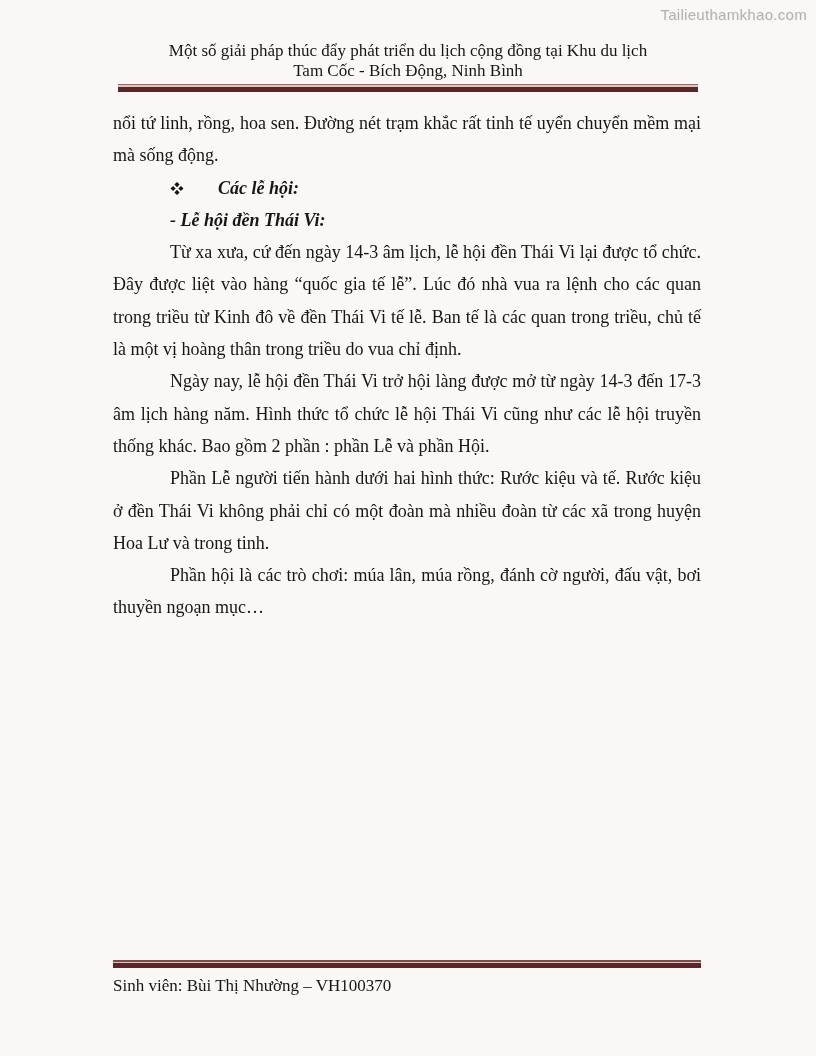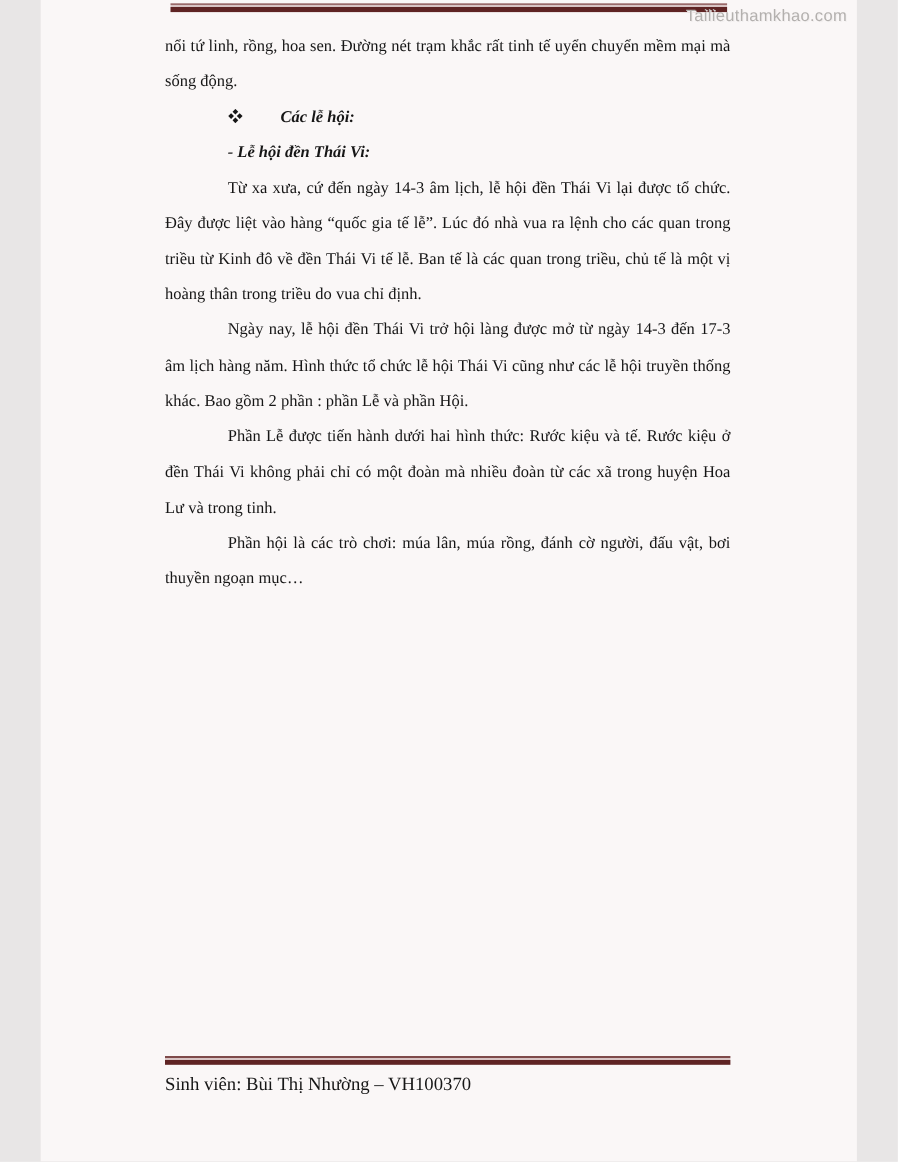--- a/index.html
+++ b/index.html
@@ -2,21 +2,21 @@
 <html><head>
 <meta charset="utf-8">
 <style>
   html, body {
     margin: 0;
     padding: 0;
     background: #e8e6e6;
   }
   .page {
     position: relative;
-    width: 742px;
+    width: 816px;
     height: 1056px;
     margin: 0 auto;
     background: #faf7f7;
     overflow: hidden;
     font-family: "Liberation Serif", "DejaVu Serif", serif;
     color: #161616;
     box-sizing: border-box;
   }
   .watermark {
     position: absolute;
@@ -39,21 +39,21 @@
     margin: 3px 118px 0 118px;
     background: linear-gradient(
       to bottom,
       #9a6a6a 0px, #9a6a6a 1.5px,
       #d8c4c4 1.5px, #d8c4c4 3px,
       #5f2424 3px, #5f2424 8px
     );
   }
   .body-text {
     margin: 15px 115px 0 113px;
-    font-size: 15px;
+    font-size: 18px;
     line-height: 32.3px;
     text-align: justify;
   }
   .body-text p {
     margin: 0;
     text-indent: 57px;
   }
   .body-text p.no-indent { text-indent: 0; }
   .body-text p.justify-last { text-align-last: justify; }
   .list-heading, .sub-heading {
@@ -91,20 +91,24 @@
     font-size: 17px;
   }
 </style>
 </head>
 <body>
 
 <div class="page">
 
   <div class="watermark">Tailieuthamkhao.com</div>
 
+  <div class="header">
+    <div>Một số giải pháp thúc đẩy phát triển du lịch cộng đồng tại Khu du lịch</div>
+    <div>Tam Cốc - Bích Động, Ninh Bình</div>
+  </div>
 
   <div class="rule"></div>
 
   <div class="body-text">
 
     <p class="no-indent">nổi tứ linh, rồng, hoa sen. Đường nét trạm khắc rất tinh tế uyển chuyển mềm mại mà sống động.</p>
 
 
     <p class="list-heading">
       <svg class="bullet-icon" viewBox="0 0 12 12">
@@ -114,21 +118,21 @@
         <polygon points="6,7.2 8.4,9.6 6,12 3.6,9.6" fill="#161616"></polygon>
       </svg><span class="tab-gap"></span><span>Các lễ hội:</span>
     </p>
 
     <p class="sub-heading">- Lễ hội đền Thái Vi:</p>
 
     <p>Từ xa xưa, cứ đến ngày 14-3 âm lịch, lễ hội đền Thái Vi lại được tổ chức. Đây được liệt vào hàng “quốc gia tế lễ”. Lúc đó nhà vua ra lệnh cho các quan trong triều từ Kinh đô về đền Thái Vi tế lễ. Ban tế là các quan trong triều, chủ tế là một vị hoàng thân trong triều do vua chỉ định.</p>
 
     <p>Ngày nay, lễ hội đền Thái Vi trở hội làng được mở từ ngày 14-3 đến 17-3 âm lịch hàng năm. Hình thức tổ chức lễ hội Thái Vi cũng như các lễ hội truyền thống khác. Bao gồm 2 phần : phần Lễ và phần Hội.</p>
 
-    <p>Phần Lễ được tiến hành dưới hai hình thức: Rước kiệu và tế. Rước kiệu ở đền Thái Vi không phải chỉ có một đoàn mà nhiều đoàn từ các xã trong huyện Hoa Lư và trong tinh.</p>
+    <p>Phần Lễ người tiến hành dưới hai hình thức: Rước kiệu và tế. Rước kiệu ở đền Thái Vi không phải chỉ có một đoàn mà nhiều đoàn từ các xã trong huyện Hoa Lư và trong tinh.</p>
 
 
     <p>Phần hội là các trò chơi: múa lân, múa rồng, đánh cờ người, đấu vật, bơi thuyền ngoạn mục…</p>
 
 
   </div>
 
   <div class="footer">
     <div class="footer-rule"></div>
     <div class="footer-row">

